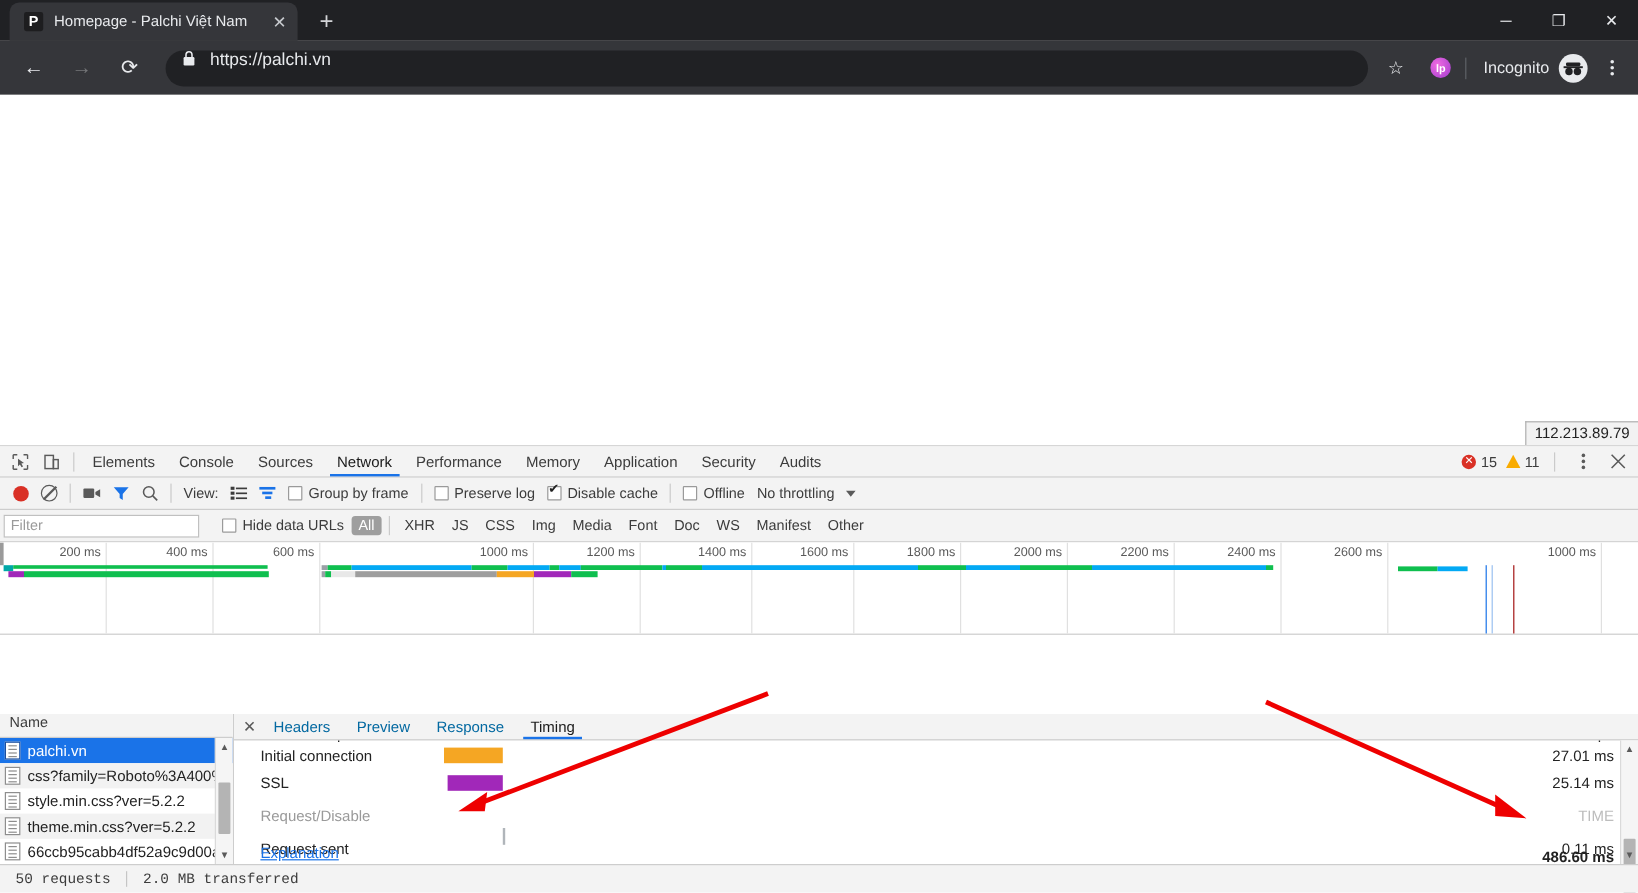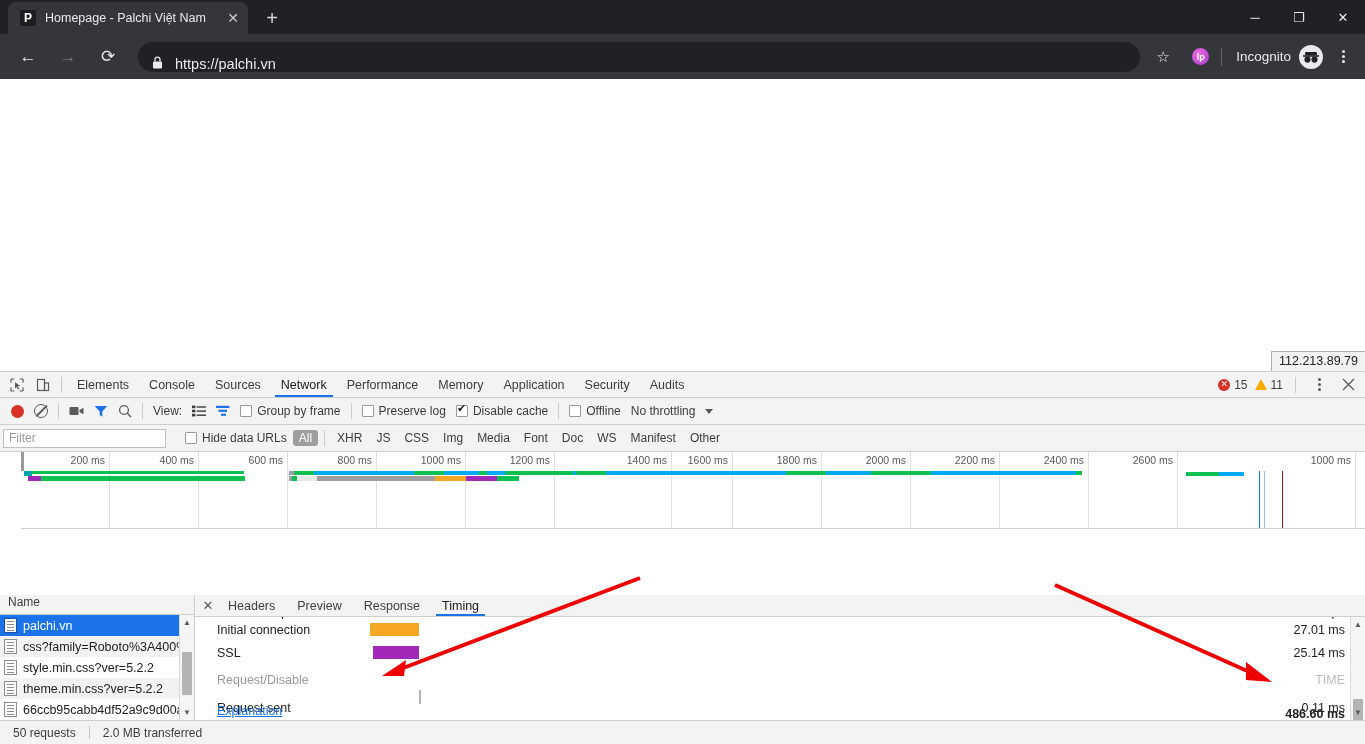--- a/index.html
+++ b/index.html
@@ -59,21 +59,21 @@
     padding: 0 8px; position: relative;
   }
   .navbtn {
     width: 32px; height: 32px; margin: 0 4px; color: #e8eaed;
     display: flex; align-items: center; justify-content: center;
     border-radius: 50%; font-size: 17px;
   }
   .navbtn.disabled { color: #76777a; }
   .omnibox {
     flex: 1 1 auto; height: 30px; background: #202124;
-    border-radius: 16px; display: flex; align-items: flex-end;
+    border-radius: 16px; display: flex; align-items: flex-start;
     margin: 0 8px 0 10px; padding: 0 14px;
   }
   .lock { color: #e8eaed; font-size: 12px; margin-right: 12px; }
   .url { color: #e8eaed; font-size: 14.5px; }
   .star { width: 30px; height: 30px; color: #e8eaed; font-size: 15px;
     display: flex; align-items: center; justify-content: center; }
   .ext-dot {
     width: 17px; height: 17px; border-radius: 50%;
     background: radial-gradient(circle at 35% 35%, #f06be0, #a13bcf);
     margin: 0 12px 0 14px; color:#fff; font-size:9px; font-weight:bold;
@@ -193,21 +193,21 @@
   }
   .ftype {
     padding: 1px 6px; margin: 0 1px; border-radius: 3px; font-size: 12px;
     color: #3c3c3c;
   }
   .ftype.active { background: #9e9e9e; color: #fff; }
 
   
   .overview {
     height: 77px; border-bottom: 1px solid #cdcdcd; position: relative;
-    background: #fff; overflow: hidden; margin-left: 21px;
+    background: #fff; overflow: hidden;
   }
   .ruler { height: 19px; position: relative; }
   .tick {
     position: absolute; top: 0; height: 77px; border-right: 1px solid #e0e0e0;
   }
   .tick span {
     position: absolute; right: 4px; top: 2px; font-size: 10.5px; color: #5a5a5a;
     white-space: nowrap;
   }
   .ov-left-bar {
@@ -259,21 +259,21 @@
     background: #b4b4b4; border-radius: 1px;
   }
 
   .detail { flex: 1 1 auto; position: relative; background: #fff; }
   .detail-tabs {
     height: 22px; border-bottom: 1px solid #cdcdcd; background: #f3f3f3;
     display: flex; align-items: center; padding-left: 4px;
   }
   .dtab {
     padding: 0 11px; height: 21px; display: flex; align-items: center;
-    font-size: 12.5px; color: #404040; position: relative;
+    font-size: 12.5px; color: #0369a1; position: relative;
   }
   .dtab.active { color: #1a1a1a; }
   .dtab.active::after {
     content: ""; position: absolute; left: 5px; right: 5px; bottom: 0;
     height: 2px; background: #1a73e8;
   }
   .close-x {
     width: 18px; height: 21px; display: flex; align-items: center;
     justify-content: center; color: #5a5a5a; font-size: 13px;
   }
@@ -308,21 +308,21 @@
   .ds-thumb {
     position: absolute; left: 2px; right: 2px; top: 82px; height: 60px;
     background: #b4b4b4; border-radius: 1px;
   }
 
   .statusbar {
     position: absolute; left: 0; right: 0; bottom: 0; height: 24px;
     border-top: 1px solid #cdcdcd; background: #f3f3f3;
     display: flex; align-items: center; font-size: 12px; color: #3c3c3c;
   }
-  .sb-item { padding: 0 13px; }
+  .sb-item { padding: 0 13px; font-family: Liberation Mono, monospace; }
   .sb-sep { width: 1px; height: 13px; background: #c5c5c5; }
 
   .annot { position: absolute; pointer-events: none; }
 </style>
 </head>
 <body>
 
 <div class="browser">
 
   <div class="tabstrip">
@@ -541,30 +541,27 @@
       <div class="ruler">
         <div class="tick" style="left:0px;width:89px">
             <span>200 ms</span>
           </div>
         <div class="tick" style="left:89px;width:89px">
             <span>400 ms</span>
           </div>
         <div class="tick" style="left:178px;width:89px">
             <span>600 ms</span>
           </div>
-        <div class="tick" style="left:267px;width:89px">
-            <span>800 ms</span>
-          </div>
         <div class="tick" style="left:356px;width:89px">
             <span>1000 ms</span>
           </div>
         <div class="tick" style="left:445px;width:89px">
             <span>1200 ms</span>
           </div>
-        <div class="tick" style="left:562px;width:89px">
+        <div class="tick" style="left:538px;width:89px">
             <span>1400 ms</span>
           </div>
         <div class="tick" style="left:623px;width:89px">
             <span>1600 ms</span>
           </div>
         <div class="tick" style="left:712px;width:89px">
             <span>1800 ms</span>
           </div>
         <div class="tick" style="left:801px;width:89px">
             <span>2000 ms</span>

